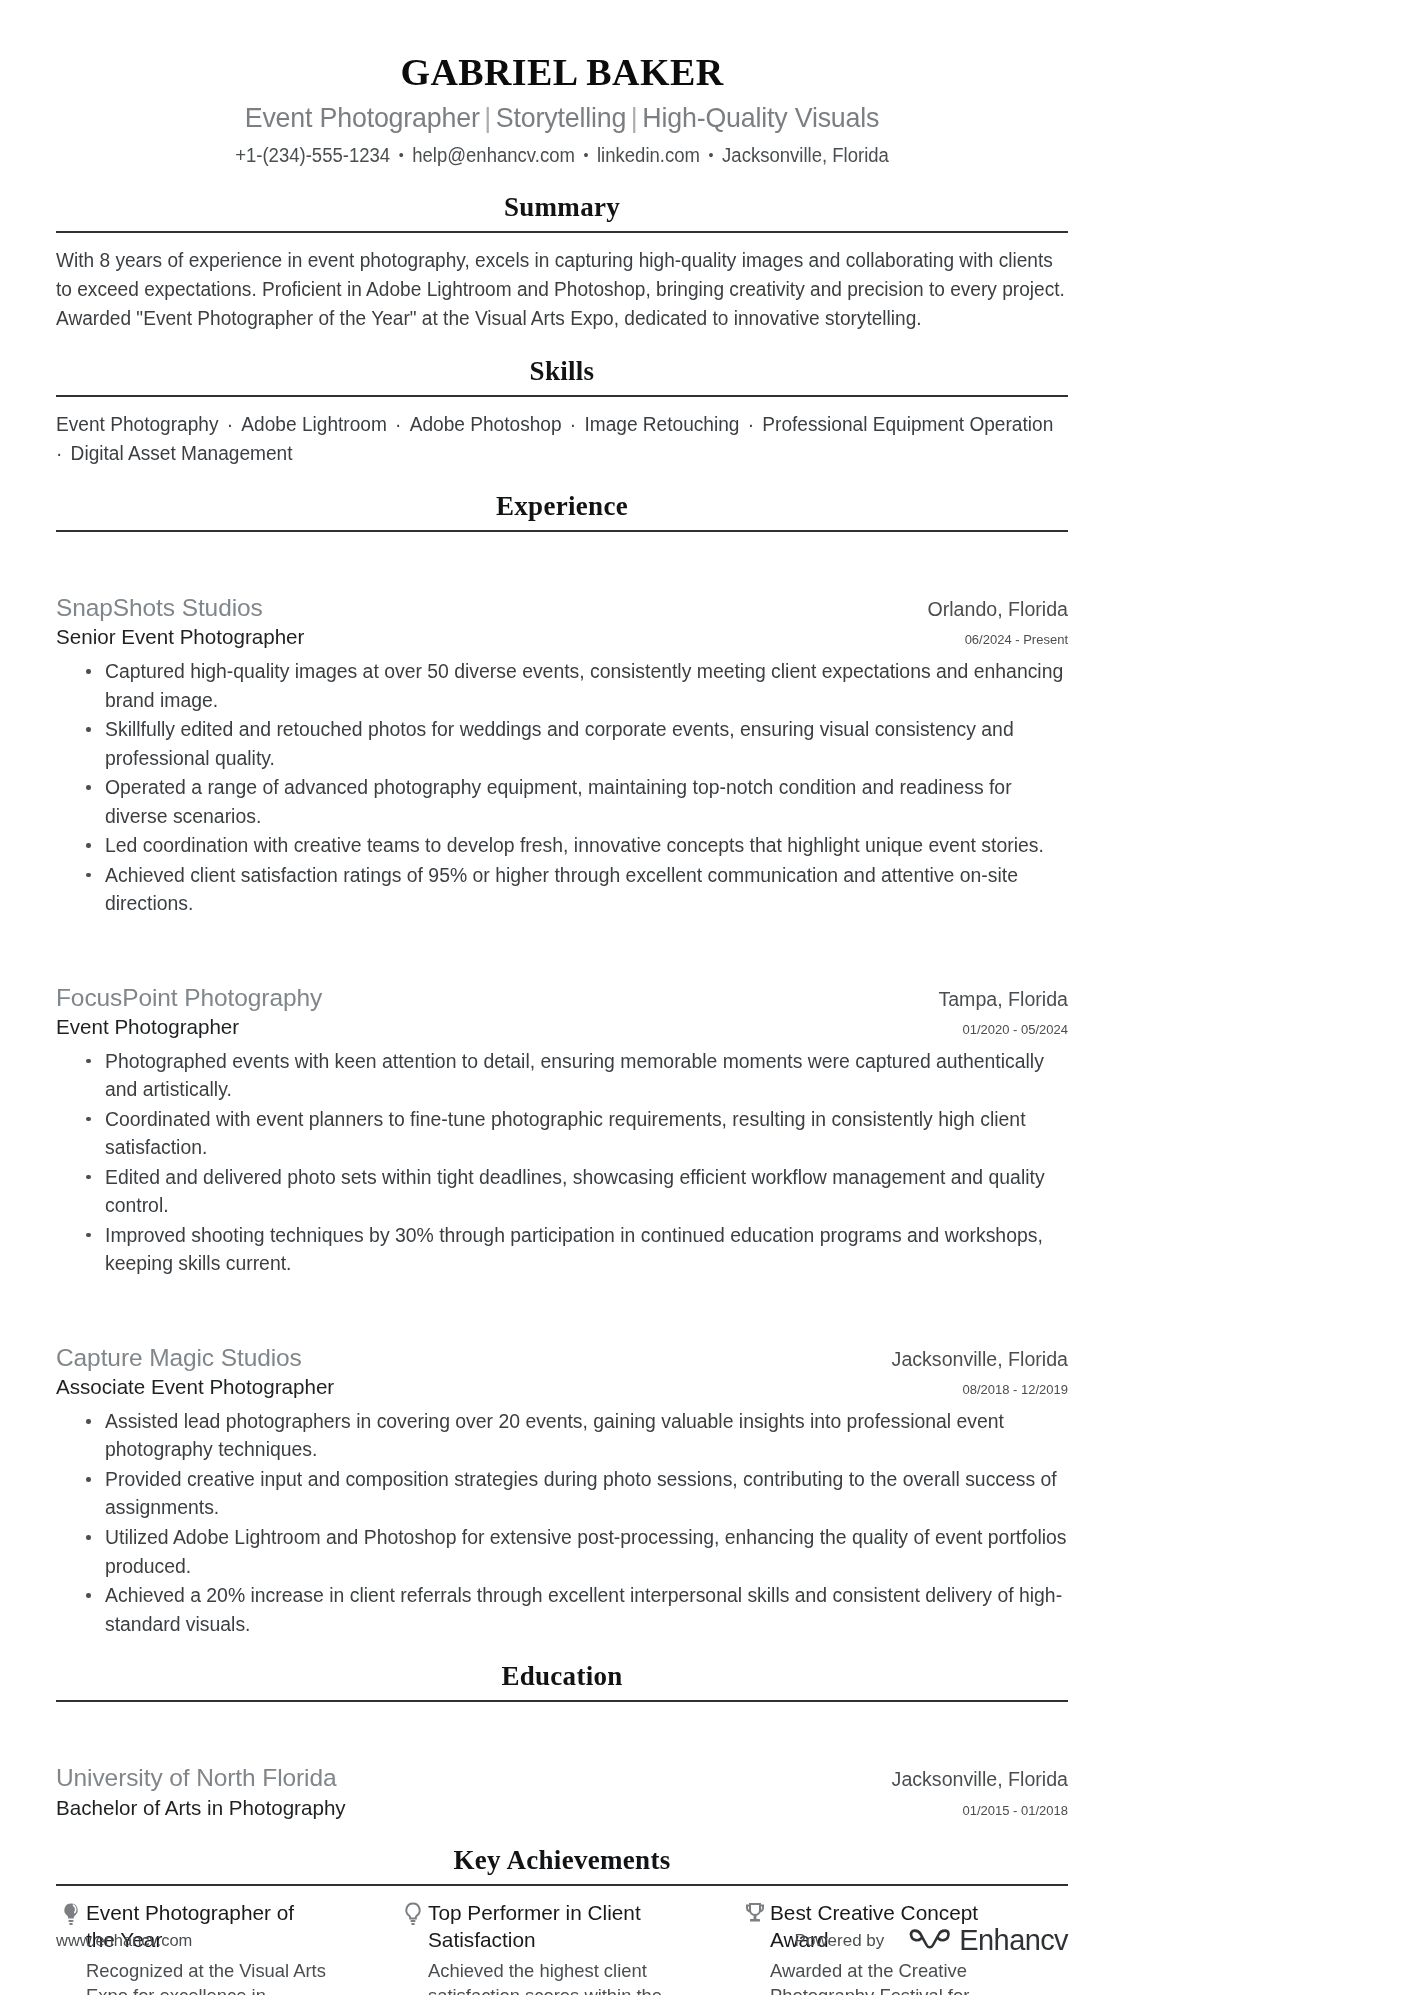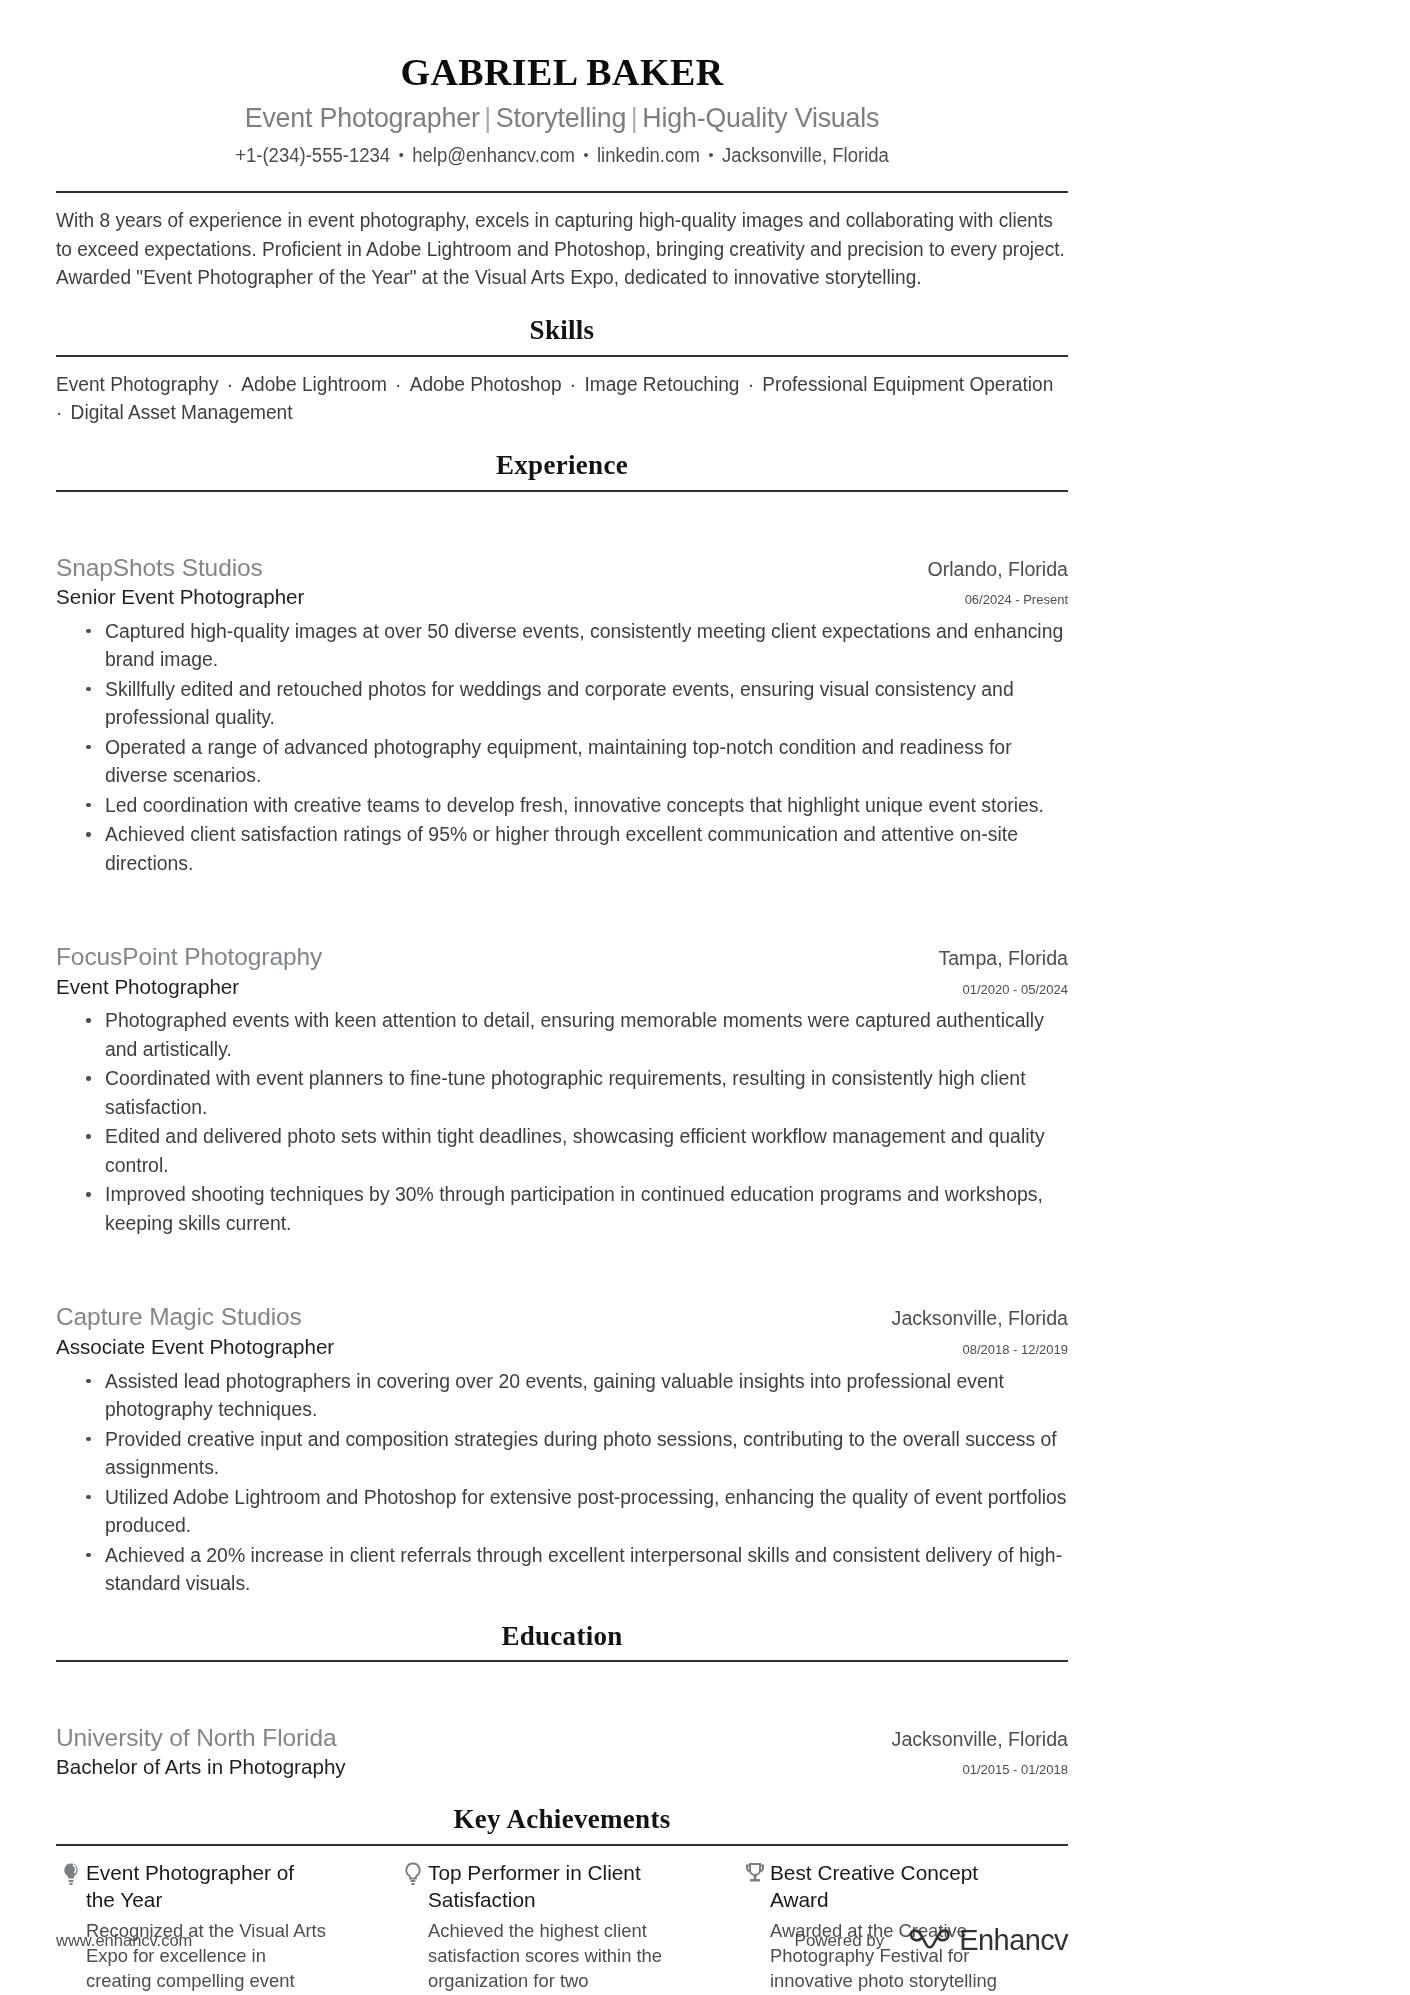--- a/index.html
+++ b/index.html
@@ -245,20 +245,21 @@
     <div class="name">GABRIEL BAKER</div>
     <div class="headline">
       <span>Event Photographer</span><span class="bar">|</span><span>Storytelling</span><span class="bar">|</span><span>High-Quality Visuals</span>
     </div>
     <div class="contact">
       <span>+1-(234)-555-1234</span><span class="dot">•</span><span>help@enhancv.com</span><span class="dot">•</span><span>linkedin.com</span><span class="dot">•</span><span>Jacksonville, Florida</span>
     </div>
   </div>
 
   <div class="section">
+    <div class="section-title">Summary</div>
     <hr class="rule">
     <div class="para">With 8 years of experience in event photography, excels in capturing high-quality images and collaborating with clients to exceed expectations. Proficient in Adobe Lightroom and Photoshop, bringing creativity and precision to every project. Awarded "Event Photographer of the Year" at the Visual Arts Expo, dedicated to innovative storytelling.</div>
   </div>
 
   <div class="section">
     <div class="section-title">Skills</div>
     <hr class="rule">
     <div class="skills-line" id="skills-line"><span>Event Photography</span><span class="sep"> · </span><span>Adobe Lightroom</span><span class="sep"> · </span><span>Adobe Photoshop</span><span class="sep"> · </span><span>Image Retouching</span><span class="sep"> · </span><span>Professional Equipment Operation</span><span class="sep"> · </span><span>Digital Asset Management</span></div>
   </div>
 

